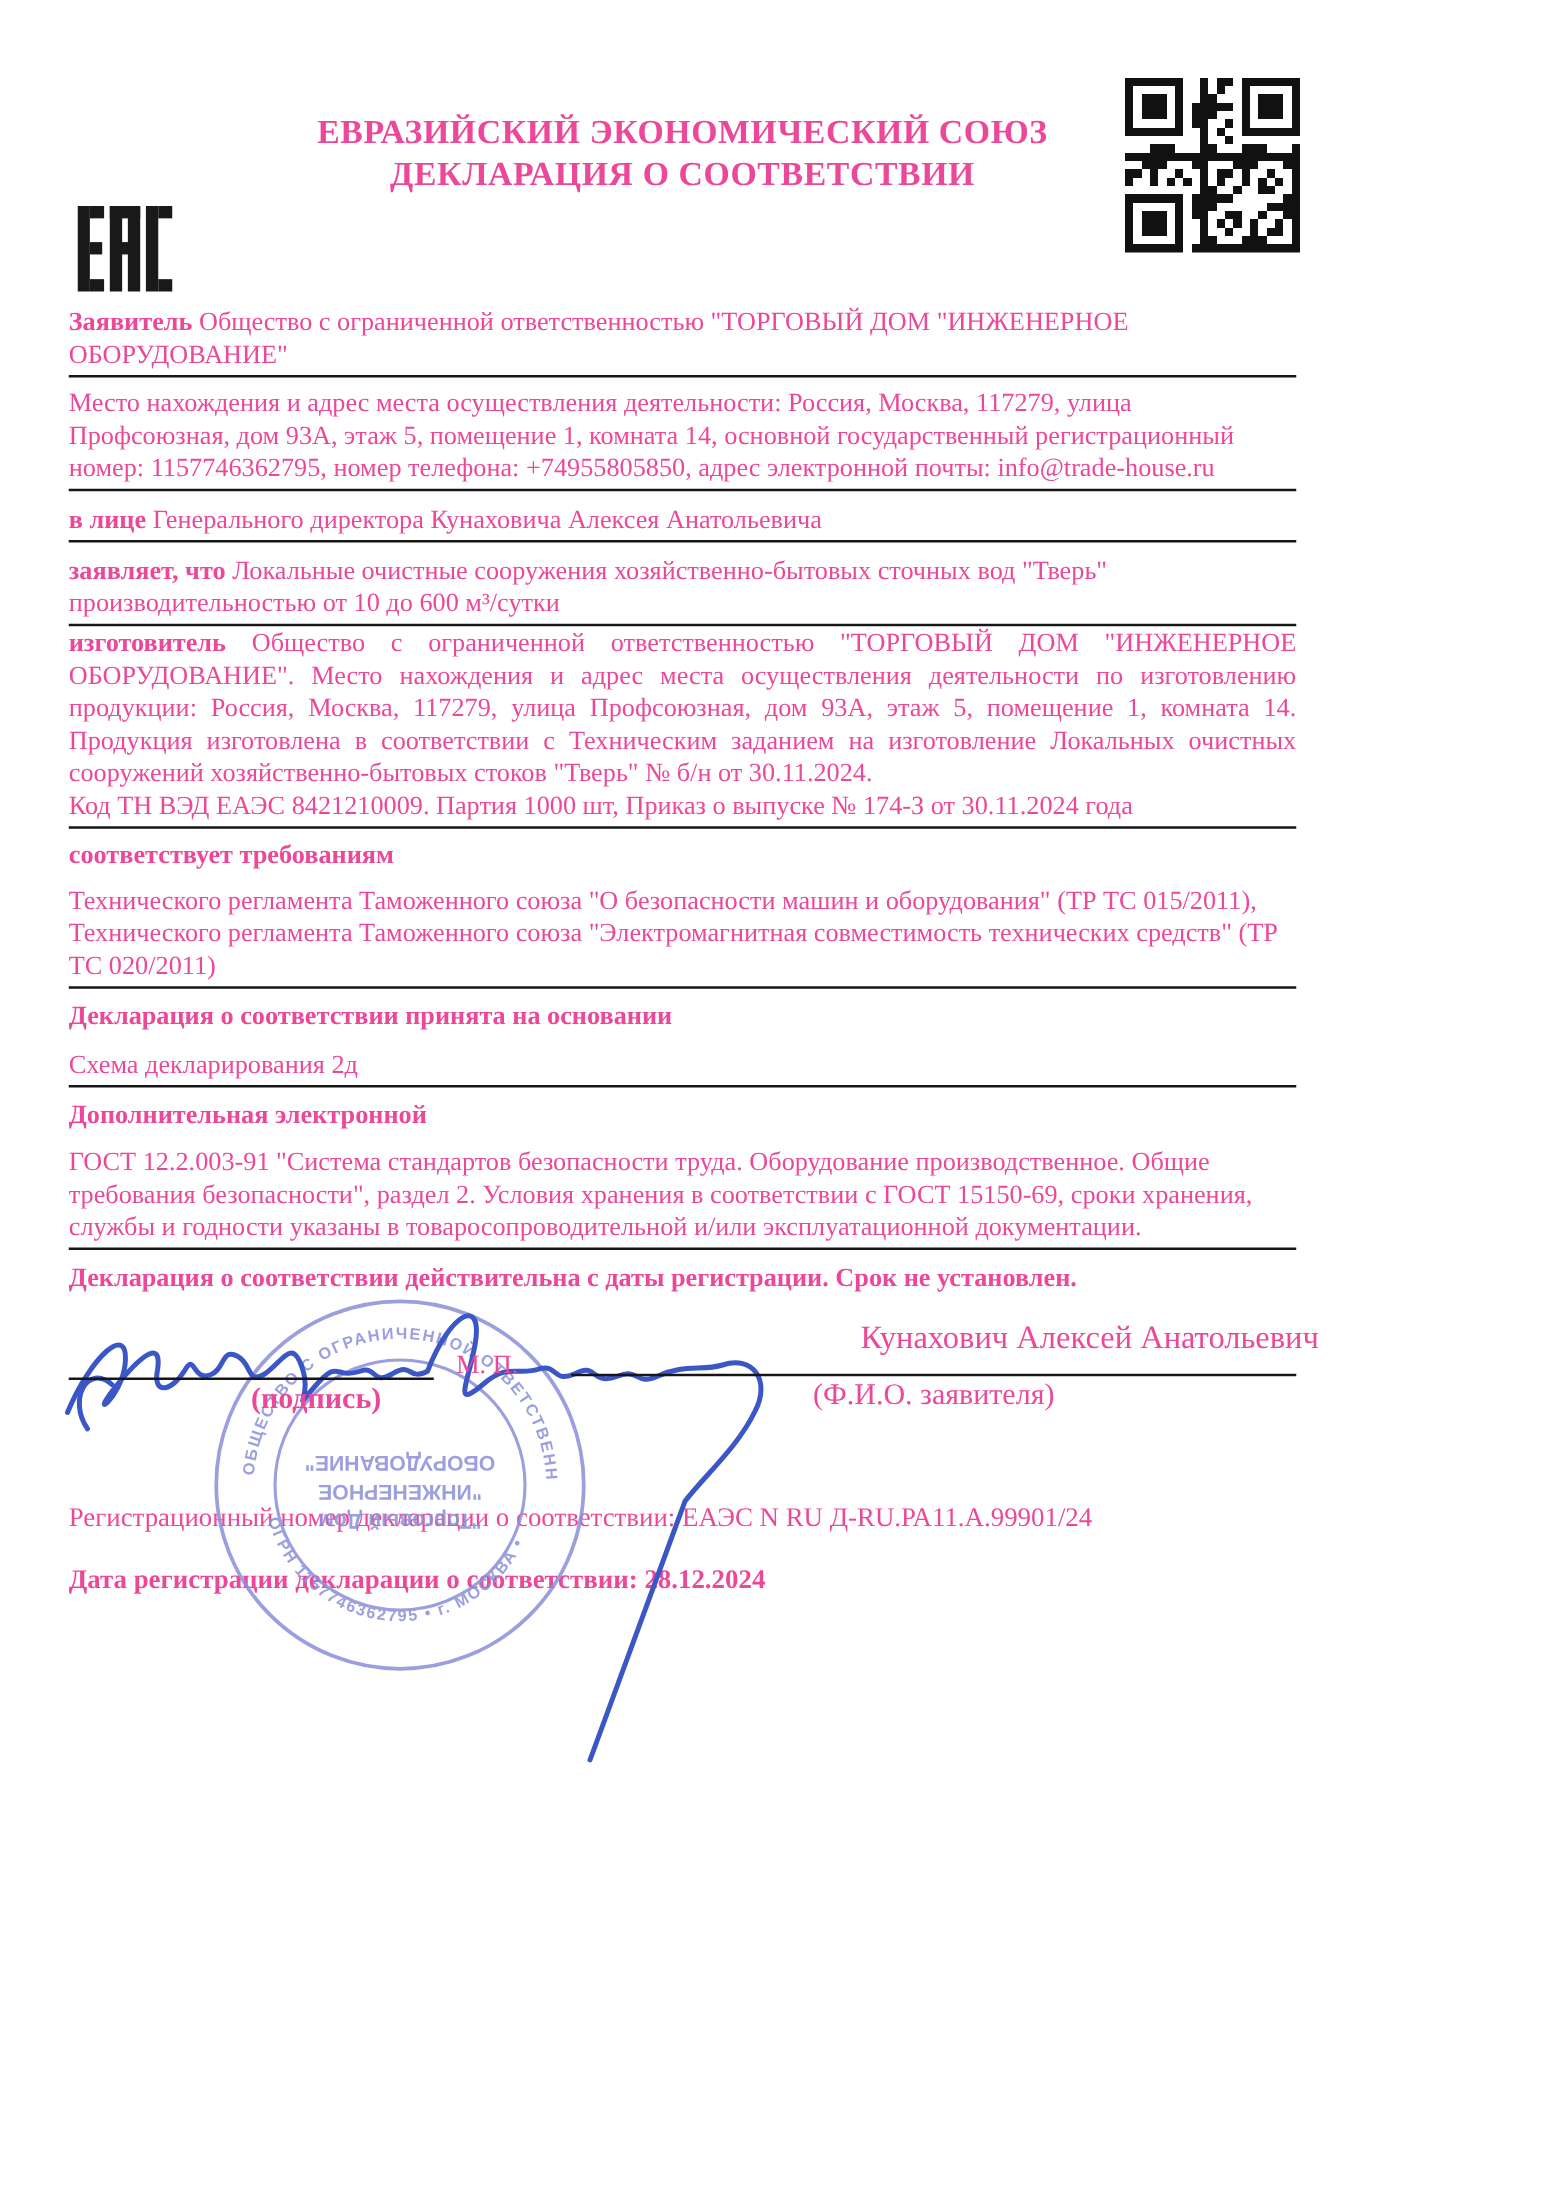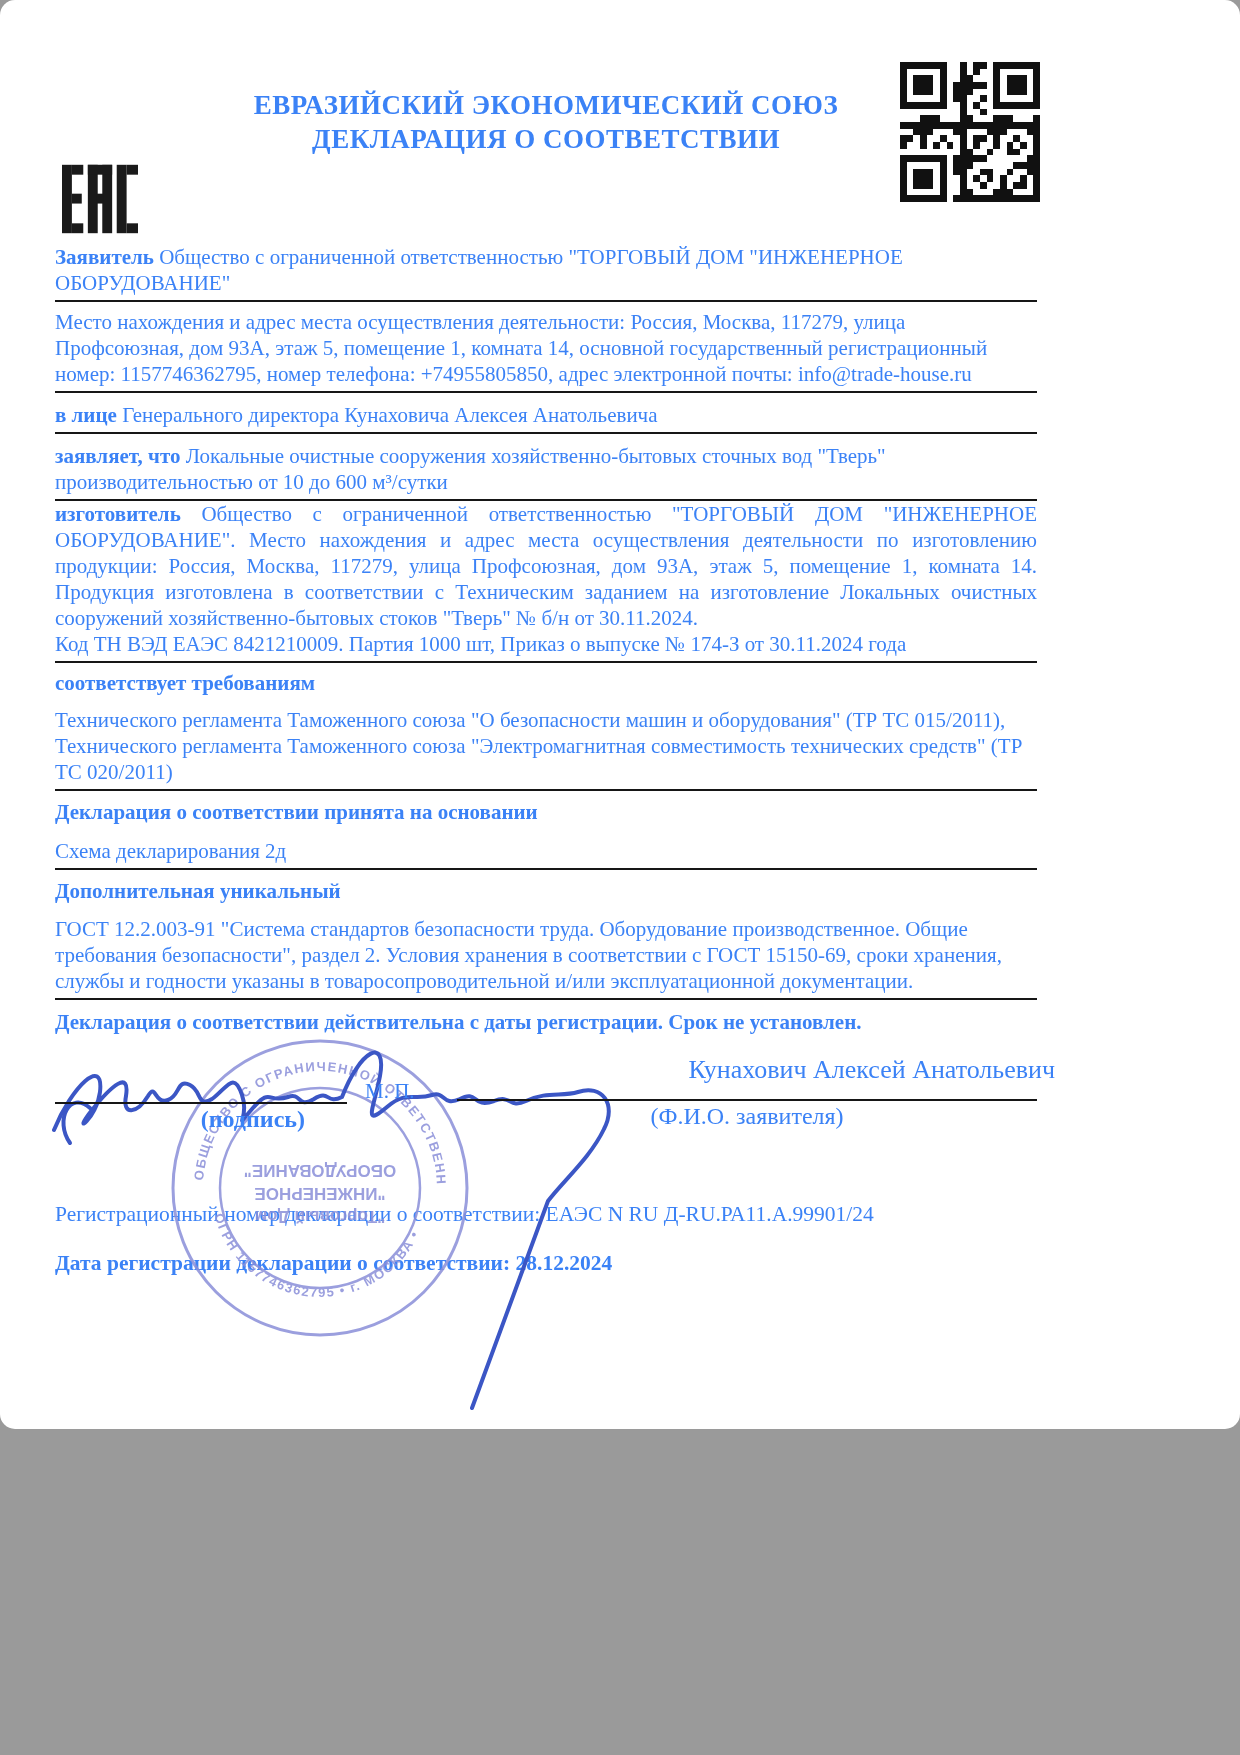--- a/index.html
+++ b/index.html
@@ -1,17 +1,17 @@
 <!DOCTYPE html>
 <html><head>
 <meta charset="utf-8">
 <style>
   html,body{margin:0;padding:0;background:#9a9a9a;}
-  .page{position:relative;width:1240px;height:1429px;background:#ffffff;overflow:hidden;
-        font-family:"Liberation Serif", serif;color:#3b82f6;border-radius:15px;}
+  .page{position:relative;width:1240px;height:1755px;background:#ffffff;overflow:hidden;
+        font-family:"Liberation Serif", serif;color:#ec4899;}
   .content{position:absolute;left:55px;top:0;width:982px;}
   .title{text-align:center;font-weight:bold;font-size:27px;line-height:34px;margin-top:88px;
          letter-spacing:.5px;}
   .sec{font-size:21px;line-height:26px;margin:0;padding-bottom:4px;}
   .u{border-bottom:2px solid #161616;}
   .bh{font-weight:bold;}
   .just{text-align:justify;}
   .mt-applicant{margin-top:88px;}
   .mt7{margin-top:7px;} .mt8{margin-top:8px;} .mt9{margin-top:9px;} .mt10{}
   .eac{position:absolute;left:62px;top:156px;}
@@ -231,21 +231,21 @@
     </div>
 
     <p class="sec bh mt7">соответствует требованиям</p>
     <p class="sec u mt7">Технического регламента Таможенного союза "О безопасности машин и оборудования" (ТР ТС 015/2011), Технического регламента Таможенного союза "Электромагнитная совместимость технических средств" (ТР ТС 020/2011)</p>
 
     <p class="sec bh mt8">Декларация о соответствии принята на основании</p>
     <div class="sec u mt9">
       <div>Схема декларирования 2д</div>
     </div>
 
-    <p class="sec bh mt8">Дополнительная уникальный</p>
+    <p class="sec bh mt8">Дополнительная электронной</p>
     <p class="sec u mt8">ГОСТ 12.2.003-91 "Система стандартов безопасности труда. Оборудование производственное. Общие требования безопасности", раздел 2. Условия хранения в соответствии с ГОСТ 15150-69, сроки хранения, службы и годности указаны в товаросопроводительной и/или эксплуатационной документации.</p>
 
     <p class="sec bh mt9">Декларация о соответствии  действительна с даты регистрации. Срок не  установлен.</p>
 
     <div class="sig-block">
 
       <svg class="stamp" width="310" height="310" viewBox="0 0 310 310">
         <defs>
           <path id="arcTop" d="M38,155 a117,117 0 0 1 234,0"></path>
           <path id="arcBot" d="M46,155 a109,109 0 0 0 218,0"></path>

